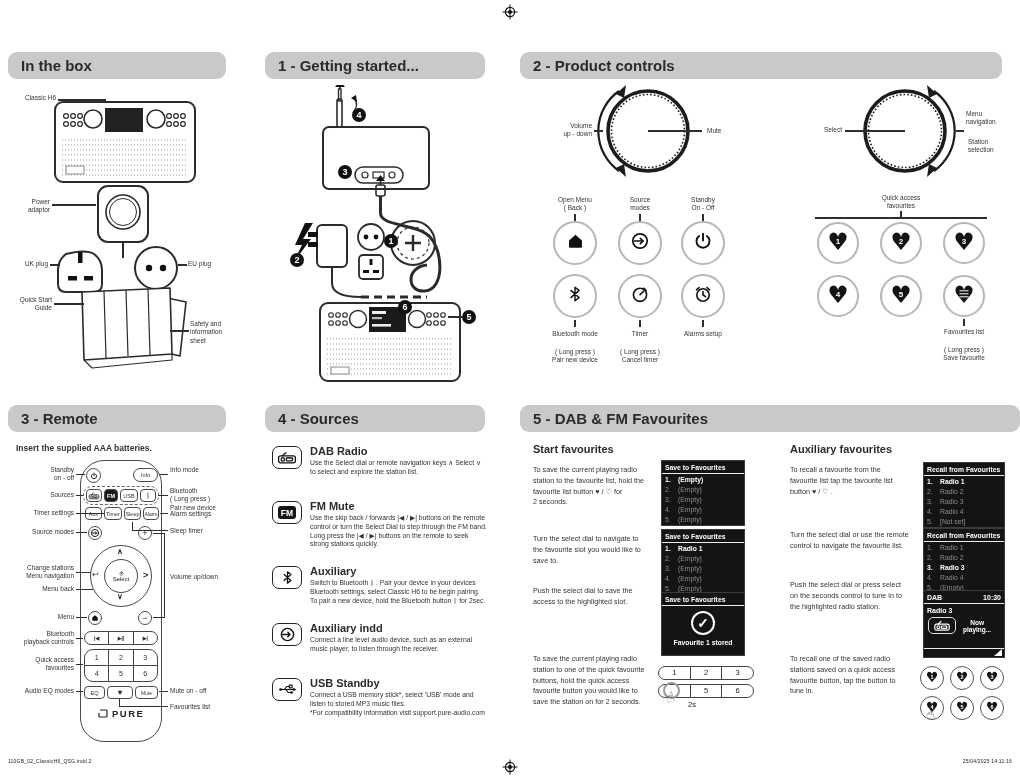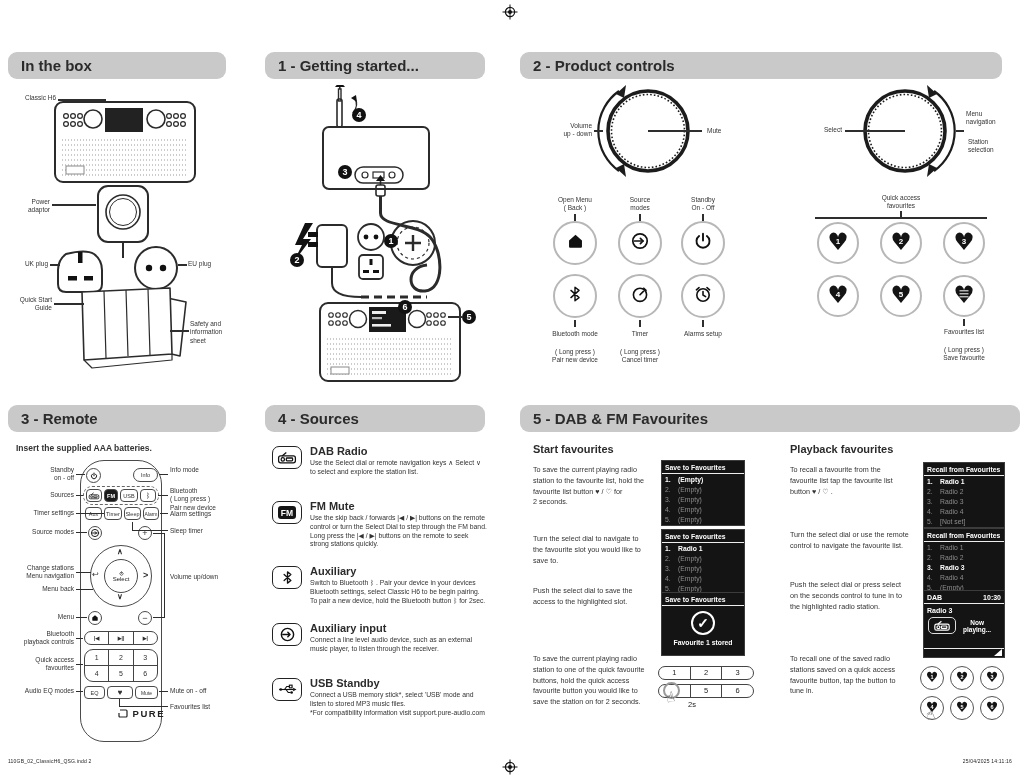--- a/index.html
+++ b/index.html
@@ -410,21 +410,21 @@
   <div style="display:flex;height:15px">
     <div style="flex:1;font-size:7px;text-align:center;line-height:15px">4</div>
     <div style="flex:1;font-size:7px;text-align:center;line-height:15px;border-left:1px solid #444">5</div>
     <div style="flex:1;font-size:7px;text-align:center;line-height:15px;border-left:1px solid #444">6</div>
   </div>
 </div>
 <div class="rpill" style="left:84px;top:686px;width:21px;height:13px">EQ</div>
 <div class="rpill" style="left:107px;top:686px;width:26px;height:13px;font-size:8px">♥</div>
 <div class="rpill" style="left:135px;top:686px;width:23px;height:13px;font-size:5px">Mute</div>
 
-<div class="abs" style="left:91px;top:703px;width:74px;text-align:right">
+<div class="abs" style="left:84px;top:703px;width:74px;text-align:center">
   <svg width="10" height="9" viewBox="0 0 20 18" style="vertical-align:-1px">
       <path d="M4 2 H16 Q18 2 18 4 V14 Q18 16 16 16 H4 Q2 16 2 14 V8" fill="none" stroke="#222" stroke-width="2.4"></path>
     </svg>
   <span style="font-size:9.5px;font-weight:bold;letter-spacing:1.5px;color:#222">PURE</span>
 </div>
 
 <span class="lbl r" style="left:2px;top:466px;width:72px">Standby
 on - off</span>
 <div class="ln" style="left:76px;top:474px;width:9px;height:1.2px"></div>
 <span class="lbl r" style="left:2px;top:491px;width:72px">Sources</span>
@@ -502,21 +502,21 @@
 <span class="lbl" style="left:310px;top:579px;width:215px;font-size:6.8px">Switch to Bluetooth ᛒ . Pair your device in your devices
 Bluetooth settings, select Classic H6 to be begin pairing.
 To pair a new device, hold the Bluetooth button ᛒ for 2sec.</span>
 
 <div class="abs" style="left:272px;top:623px;width:30px;height:23px;border:1.8px solid #222;border-radius:7px;display:flex;align-items:center;justify-content:center">
   <svg width="17" height="17" viewBox="0 0 20 20" fill="none" stroke="#111" stroke-width="1.7" stroke-linecap="round">
       <circle cx="10" cy="10" r="7.2"></circle>
       <path d="M4.5 10 H13 M13 10 L10.4 7.4 M13 10 L10.4 12.6"></path>
     </svg>
 </div>
-<span class="h2" style="left:310px;top:622px">Auxiliary input</span>
+<span class="h2" style="left:310px;top:622px">Auxiliary indd</span>
 <span class="lbl" style="left:310px;top:636px;width:215px;font-size:6.8px">Connect a line level audio device, such as an external
 music player, to listen through the receiver.</span>
 
 <div class="abs" style="left:272px;top:678px;width:30px;height:23px;border:1.8px solid #222;border-radius:7px;display:flex;align-items:center;justify-content:center">
   <svg width="23" height="15" viewBox="0 0 30 20" fill="none" stroke="#111" stroke-width="1.5">
       <path d="M4 10 H23"></path>
       <path d="M27 10 L22.5 7.8 V12.2 Z" fill="#111" stroke="none"></path>
       <circle cx="6" cy="10" r="1.8" fill="#111" stroke="none"></circle>
       <path d="M11 10 L14 6 H17.5"></path>
       <rect x="17.5" y="4.2" width="3.6" height="3.6"></rect>
@@ -610,21 +610,21 @@
 </div>
 <div class="qpill" style="left:658px;top:684px">
   <div></div>
   <div>5</div>
   <div>6</div>
 </div>
 <div class="abs" style="left:663px;top:682px;width:17px;height:17px;border:2px solid #9a9a9a;border-radius:50%"></div>
 <span class="hand" style="left:666px;top:689px">☝</span>
 <span class="abs" style="left:688px;top:700px;font-size:7.5px;color:#222">2s</span>
 
-<span class="h2" style="left:790px;top:443px">Playback favourites</span>
+<span class="h2" style="left:790px;top:443px">Auxiliary favourites</span>
 <span class="para" style="left:790px;top:465px;width:130px">To recall a favourite from the
 favourite list tap the favourite list
 button ♥ / ♡ .</span>
 <span class="para" style="left:790px;top:530px;width:132px">Turn the select dial or use the remote
 control to navigate the favourite list.</span>
 <span class="para" style="left:790px;top:580px;width:130px">Push the select dial or press select
 on the seconds control to tune in to
 the highlighted radio station.</span>
 <span class="para" style="left:790px;top:654px;width:130px">To recall one of the saved radio
 stations saved on a quick access

